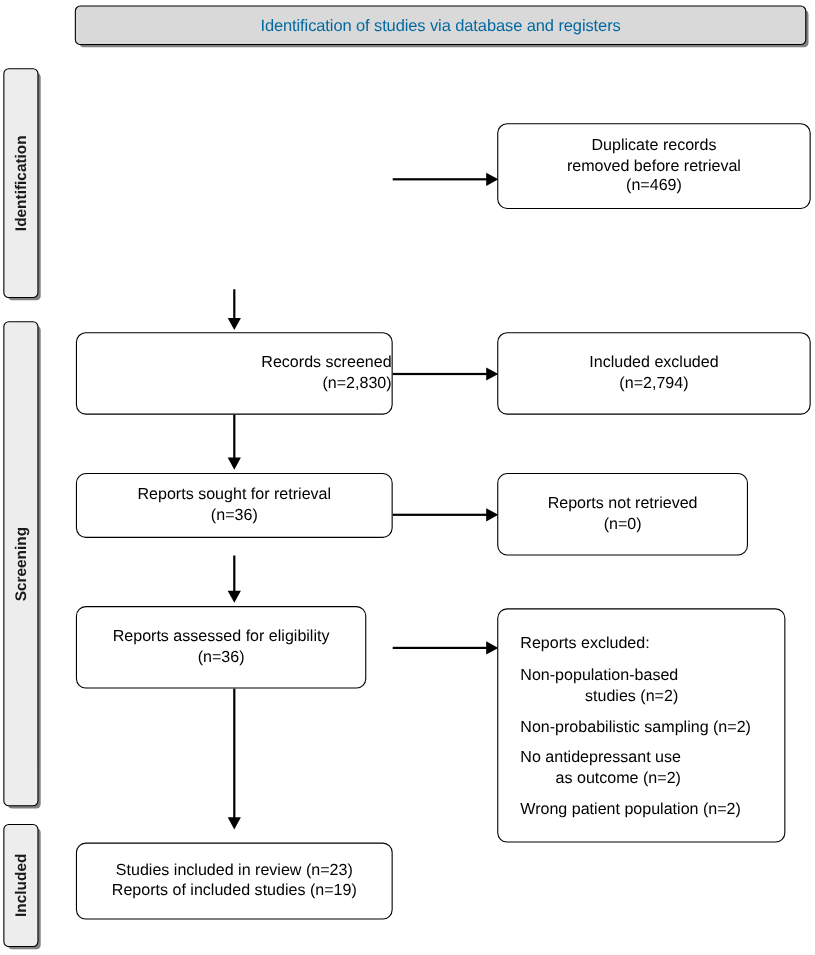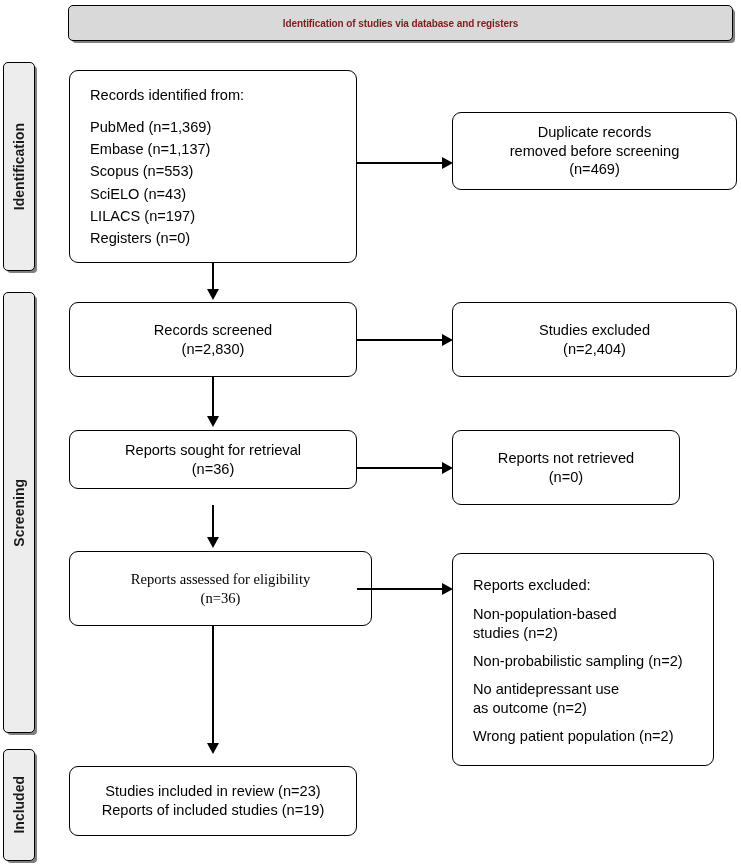--- a/index.html
+++ b/index.html
@@ -30,23 +30,23 @@
     background: #d9d9d9;
     border: 1px solid #000000;
     border-radius: 5px;
     box-shadow: 3px 3px 0 -1px #808080;
     box-sizing: border-box;
     display: flex;
     align-items: center;
     justify-content: center;
   }
   .banner-text {
-    font-size: 10px;
-    font-weight: bold;
-    color: #7f1d1d;
+    font-size: 15px;
+    font-weight: normal;
+    color: #0369a1;
     letter-spacing: -0.1px;
   }
 
   
   .phase {
     position: absolute;
     left: 3px;
     width: 32px;
     background: #ededed;
     border: 1px solid #000000;
@@ -85,30 +85,30 @@
   .box.left   { align-items: flex-start; text-align: left; padding-left: 20px; }
 
   .line {
     font-size: 14.6px;
     color: #000000;
     line-height: 1.52;
     white-space: pre-line;
   }
   .line.tight { line-height: 1.30; }
   .line.gap   { margin-top: 10px; }
-  .line.gap-sm{ margin-top: 9px; }
+  .line.gap-sm{ margin-top: 9px; text-align: right; }
 
   
   #box-identified   { left: 69px;  top: 70px;  width: 288px; height: 193px; }
   #box-duplicates   { left: 452px; top: 112px; width: 285px; height: 78px;  }
-  #box-screened     { left: 69px;  top: 302px; width: 288px; height: 75px;  }
+  #box-screened     { left: 69px;  top: 302px; width: 288px; height: 75px; align-items: flex-end;  }
   #box-rec-excluded { left: 452px; top: 302px; width: 285px; height: 75px;  }
   #box-sought       { left: 69px;  top: 430px; width: 288px; height: 59px;  }
   #box-notretrieved { left: 452px; top: 430px; width: 228px; height: 75px;  }
-  #box-assessed     { left: 69px;  top: 551px; width: 303px; height: 75px; font-family: Liberation Serif, serif;  }
+  #box-assessed     { left: 69px;  top: 551px; width: 264px; height: 75px;  }
   #box-rep-excluded { left: 452px; top: 553px; width: 262px; height: 213px; }
   #box-included     { left: 69px;  top: 766px; width: 288px; height: 70px;  }
 
   
   .conn { position: absolute; background: #000000; }
   .conn-h { height: 1.6px; }
   .conn-v { width: 1.6px; }
 
   .arrowhead {
     position: absolute;
@@ -138,44 +138,35 @@
   <div class="phase phase-identification">
     <span class="phase-text">Identification</span>
   </div>
   <div class="phase phase-screening">
     <span class="phase-text">Screening</span>
   </div>
   <div class="phase phase-included">
     <span class="phase-text">Included</span>
   </div>
 
-  <div class="box left" id="box-identified">
-    <span class="line">Records identified from:</span>
-    <span class="line gap">PubMed (n=1,369)</span>
-    <span class="line">Embase (n=1,137)</span>
-    <span class="line">Scopus (n=553)</span>
-    <span class="line">SciELO (n=43)</span>
-    <span class="line">LILACS (n=197)</span>
-    <span class="line">Registers (n=0)</span>
-  </div>
 
   <div class="box center" id="box-duplicates">
     <span class="line tight">Duplicate records</span>
-    <span class="line tight">removed before screening</span>
+    <span class="line tight">removed before retrieval</span>
     <span class="line tight">(n=469)</span>
   </div>
 
   <div class="box center" id="box-screened">
     <span class="line tight">Records screened</span>
     <span class="line tight">(n=2,830)</span>
   </div>
 
   <div class="box center" id="box-rec-excluded">
-    <span class="line tight">Studies excluded</span>
-    <span class="line tight">(n=2,404)</span>
+    <span class="line tight">Included excluded</span>
+    <span class="line tight">(n=2,794)</span>
   </div>
 
   <div class="box center" id="box-sought">
     <span class="line tight">Reports sought for retrieval</span>
     <span class="line tight">(n=36)</span>
   </div>
 
   <div class="box center" id="box-notretrieved">
     <span class="line tight">Reports not retrieved</span>
     <span class="line tight">(n=0)</span>

